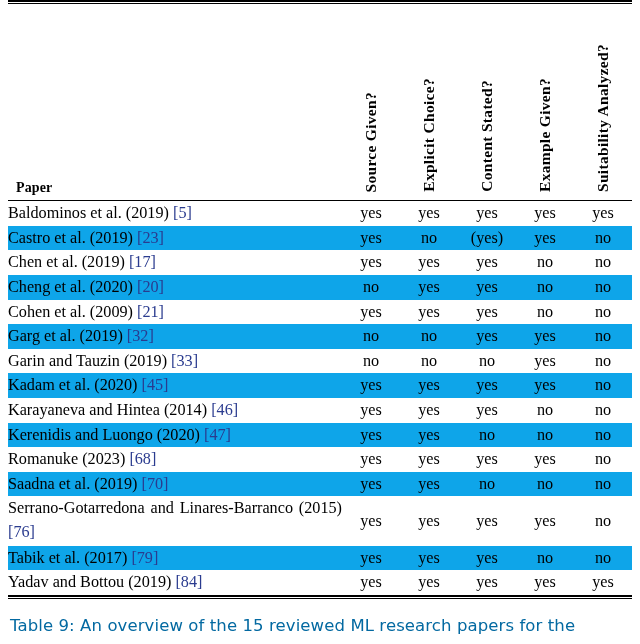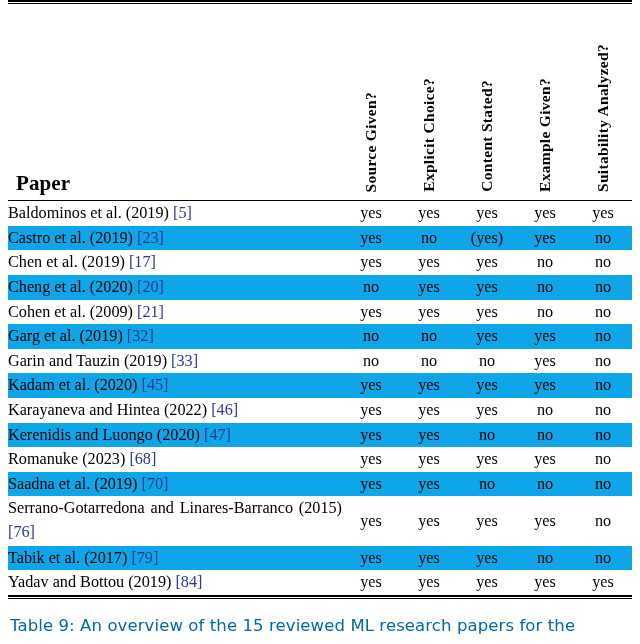--- a/index.html
+++ b/index.html
@@ -65,21 +65,21 @@
   
   .head-zone {
     height: 196px;
     position: relative;
   }
   .head-paper {
     position: absolute;
     left: 8px;
     bottom: 4px;
     font-weight: bold;
-    font-size: 21px;
+    font-size: 14px;
     letter-spacing: 0.1px;
   }
   
   .rot-cell {
     position: absolute;
     bottom: 4px;
     left: 0;
     width: 58px;
     text-align: center;
   }
@@ -246,21 +246,21 @@
         </tr>
         <tr class="row shaded">
           <td class="paper-cell"><span>Kadam et al. (2020) </span><span class="cite">[45]</span></td>
           <td class="val-cell">yes</td>
           <td class="val-cell">yes</td>
           <td class="val-cell">yes</td>
           <td class="val-cell">yes</td>
           <td class="val-cell">no</td>
         </tr>
         <tr class="row">
-          <td class="paper-cell"><span>Karayaneva and Hintea (2022) </span><span class="cite">[46]</span></td>
+          <td class="paper-cell"><span>Karayaneva and Hintea (2014) </span><span class="cite">[46]</span></td>
           <td class="val-cell">yes</td>
           <td class="val-cell">yes</td>
           <td class="val-cell">yes</td>
           <td class="val-cell">no</td>
           <td class="val-cell">no</td>
         </tr>
         <tr class="row shaded">
           <td class="paper-cell"><span>Kerenidis and Luongo (2020) </span><span class="cite">[47]</span></td>
           <td class="val-cell">yes</td>
           <td class="val-cell">yes</td>

